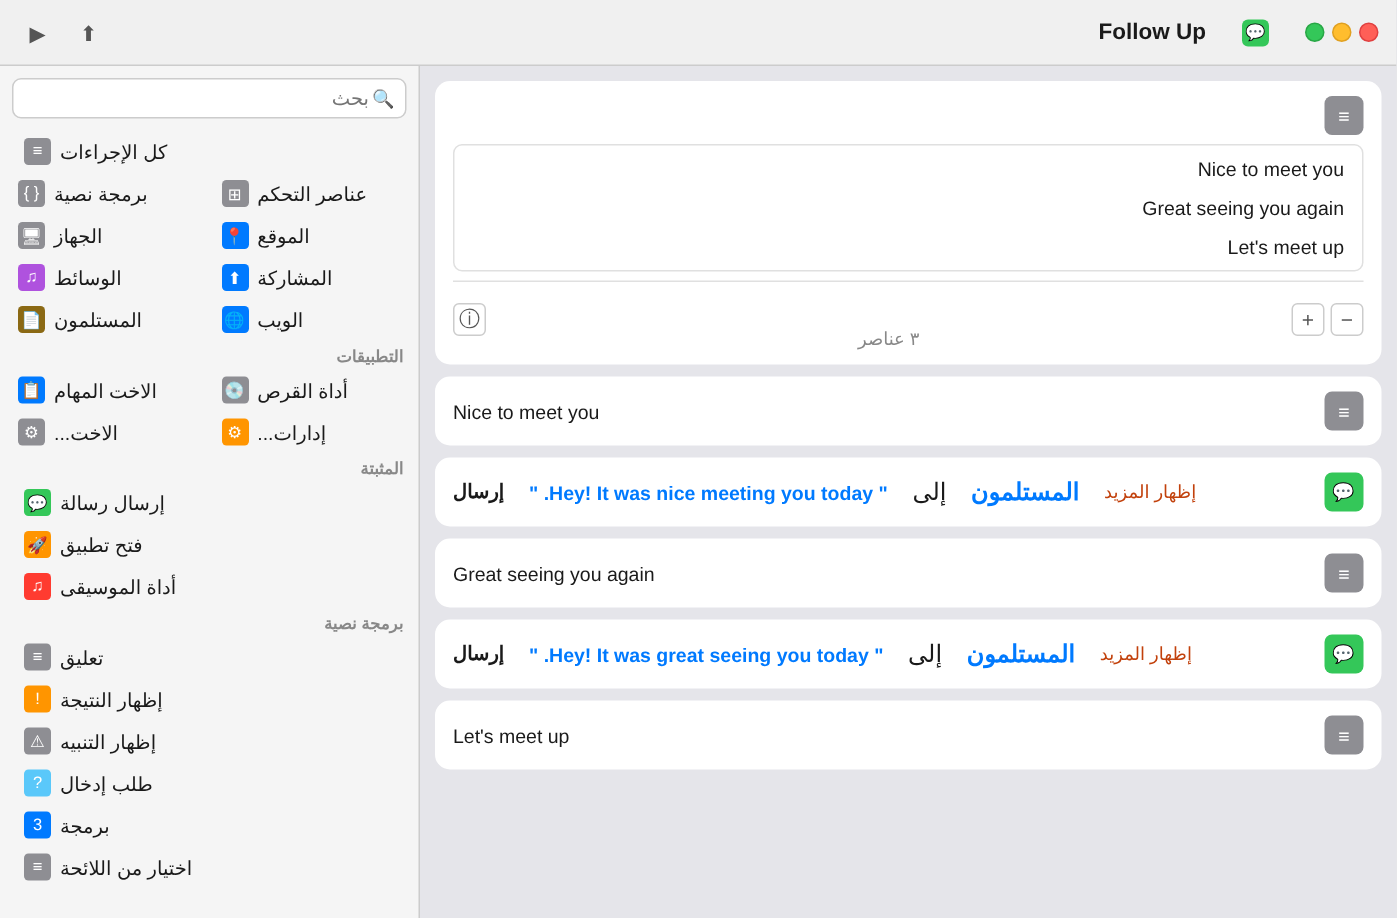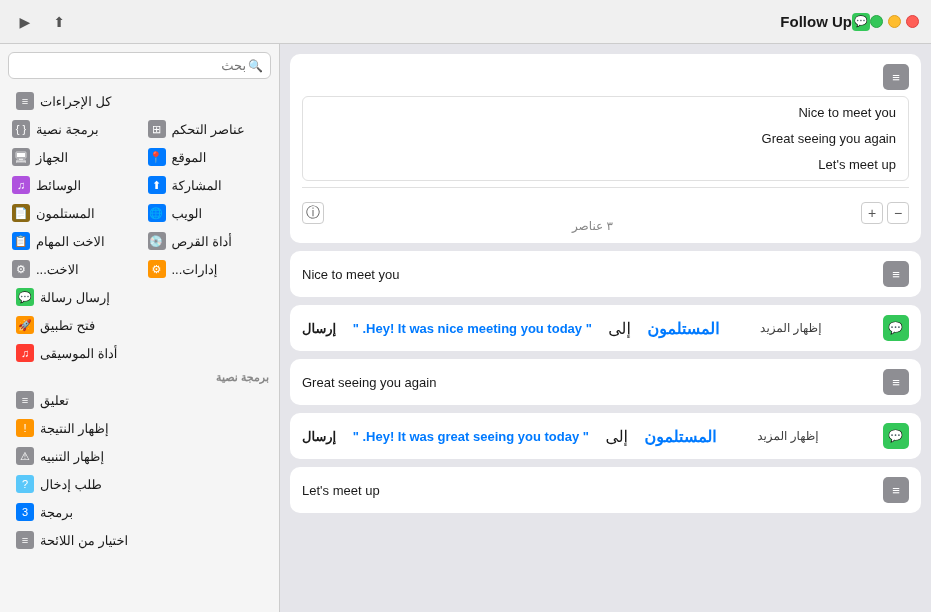--- a/index.html
+++ b/index.html
@@ -27,21 +27,21 @@
 
     .top-bar-left {
       display: flex;
       align-items: center;
       gap: 8px;
     }
 
     .title-area {
       display: flex;
       align-items: center;
-      gap: 0;
+      gap: 24px;
     }
 
     .follow-up-title {
       font-size: 15px;
       font-weight: 600;
       color: #1a1a1a;
     }
 
     .messages-icon {
       width: 18px;
@@ -323,20 +323,21 @@
     .send-card-left {
       display: flex;
       align-items: center;
       gap: 6px;
     }
 
     .send-label {
       font-size: 13px;
       font-weight: 600;
       color: #1a1a1a;
+      font-family: Liberation Serif, serif;
     }
 
     .send-msg {
       font-size: 13px;
       font-weight: 600;
       color: #007aff;
     }
 
     .send-to {
       font-size: 16px;
@@ -344,22 +345,21 @@
     }
 
     .send-recipients {
       font-size: 16px;
       color: #007aff;
       font-weight: 600;
     }
 
     .send-more {
       font-size: 12px;
-      color: #404040;
-      margin-left: 24px;
+      color: #c2410c;
     }
 
     .send-icon {
       width: 26px;
       height: 26px;
       background: #34c759;
       border-radius: 5px;
       display: flex;
       align-items: center;
       justify-content: center;
@@ -439,40 +439,42 @@
       <div class="sidebar-item">
         <span>المستلمون</span>
         <div class="sidebar-item-icon icon-brown">📄</div>
       </div>
       <div class="sidebar-item">
         <span>الويب</span>
         <div class="sidebar-item-icon icon-blue">🌐</div>
       </div>
     </div>
 
+    <div class="sidebar-category">التطبيقات</div>
 
     <div class="sidebar-grid">
       <div class="sidebar-item">
         <span>الاخت المهام</span>
         <div class="sidebar-item-icon icon-blue">📋</div>
       </div>
       <div class="sidebar-item">
         <span>أداة القرص</span>
         <div class="sidebar-item-icon icon-gray">💿</div>
       </div>
       <div class="sidebar-item">
         <span>الاخت...</span>
         <div class="sidebar-item-icon icon-gray">⚙</div>
       </div>
       <div class="sidebar-item">
         <span>إدارات...</span>
         <div class="sidebar-item-icon icon-orange">⚙</div>
       </div>
     </div>
 
+    <div class="sidebar-category">المثبتة</div>
 
     <div class="sidebar-full-item">
       <span>إرسال رسالة</span>
       <div class="sidebar-item-icon icon-green">💬</div>
     </div>
     <div class="sidebar-full-item">
       <span>فتح تطبيق</span>
       <div class="sidebar-item-icon icon-orange">🚀</div>
     </div>
     <div class="sidebar-full-item">

